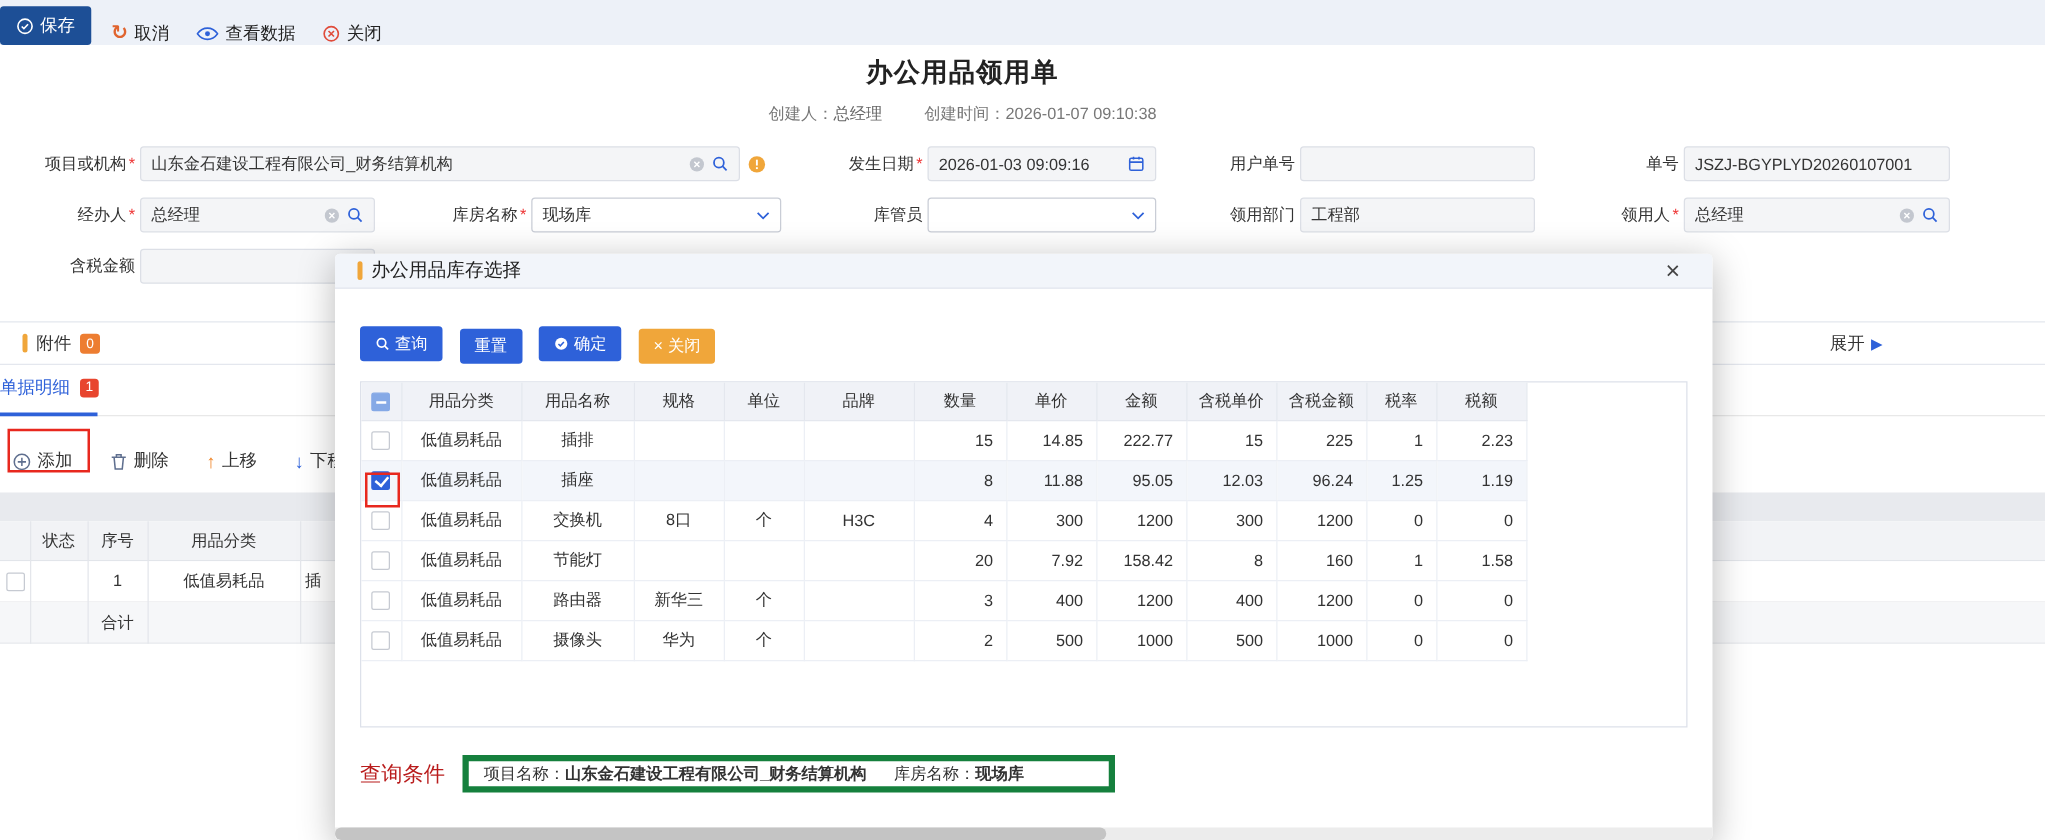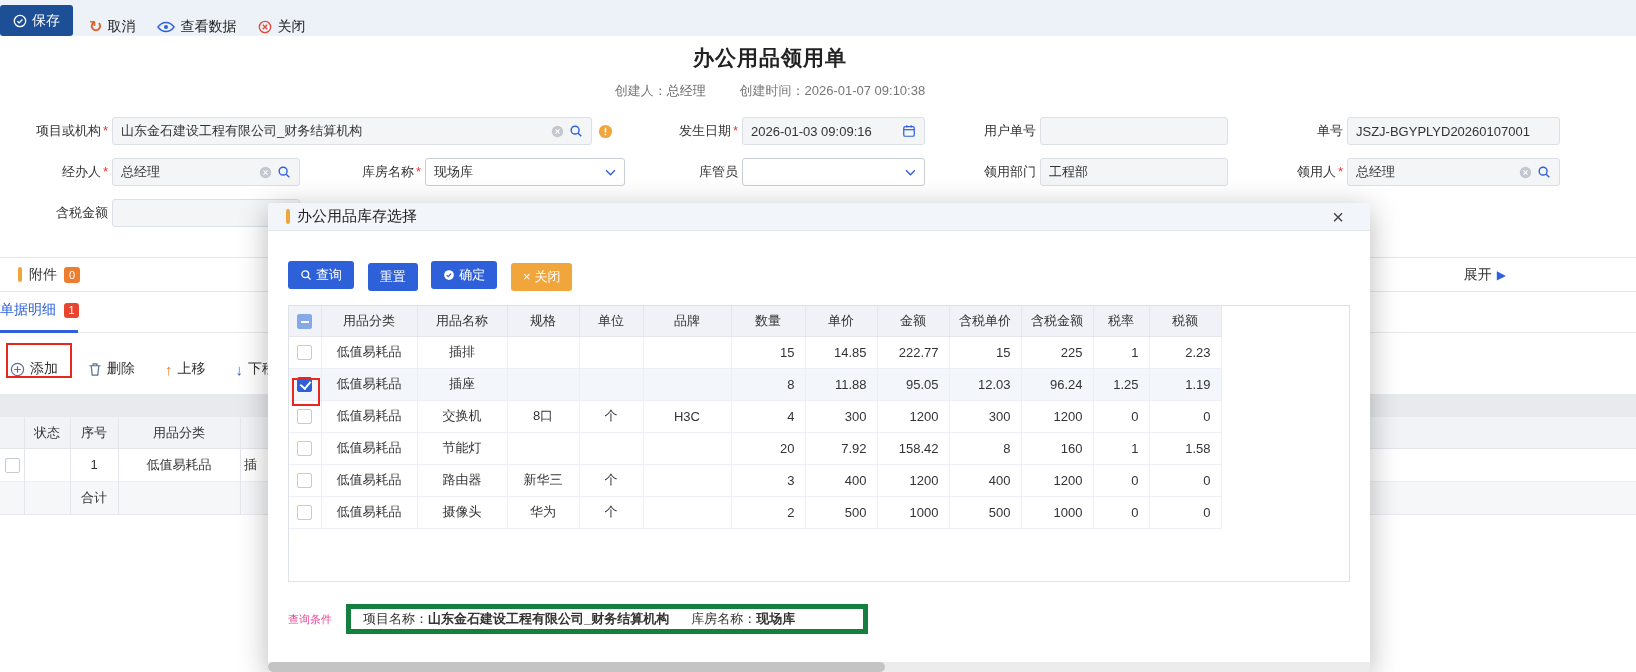--- a/index.html
+++ b/index.html
@@ -66,21 +66,21 @@
 .modal-btns{margin-bottom:14px}
 .grid-wrap{border:1px solid #dde1ea;height:277px;overflow:hidden;background:#fff}
 .grid{border-collapse:collapse;table-layout:fixed;width:932px;font-size:13px}
 .grid th{background:#f0f2f7;height:30px;font-weight:normal;color:#333;border-right:1px solid #e4e7ee;border-bottom:1px solid #e4e7ee;text-align:center}
 .grid td{height:32px;border-right:1px solid #eceff5;border-bottom:1px solid #eceff5;color:#333;white-space:nowrap;overflow:hidden}
 .grid td.num{text-align:right;padding-right:10px}
 .grid td.txt{text-align:center}
 .grid td.cb-cell,.grid th.cb-cell{text-align:center}
 .grid tr.sel{background:#f3f6fb}
 .modal-footer{margin-top:22px;display:flex;align-items:center;gap:14px}
-.qlabel{color:#ec4899;font-size:11px}
+.qlabel{color:#b91c1c;font-size:17px}
 .qbox{border:5px solid #15803d;height:30px;display:flex;align-items:center;padding:0 12px;width:522px;white-space:nowrap;overflow:hidden}
 .qbox b{margin-right:2px}
 .qbox .sep{display:inline-block;width:20px}
 .modal-scrollbar{position:absolute;bottom:0;left:0;width:100%;height:10px;background:#ececec}
 .modal-scrollbar .thumb{width:56%;height:100%;background:#c4c4c4;border-radius:5px}
 
 
 .anno{position:absolute;border:2px solid #e8281e;z-index:70;pointer-events:none}
 #anno-add{left:6px;top:343px;width:66px;height:35px}
 #anno-cb{left:292px;top:378px;width:28px;height:28px}

